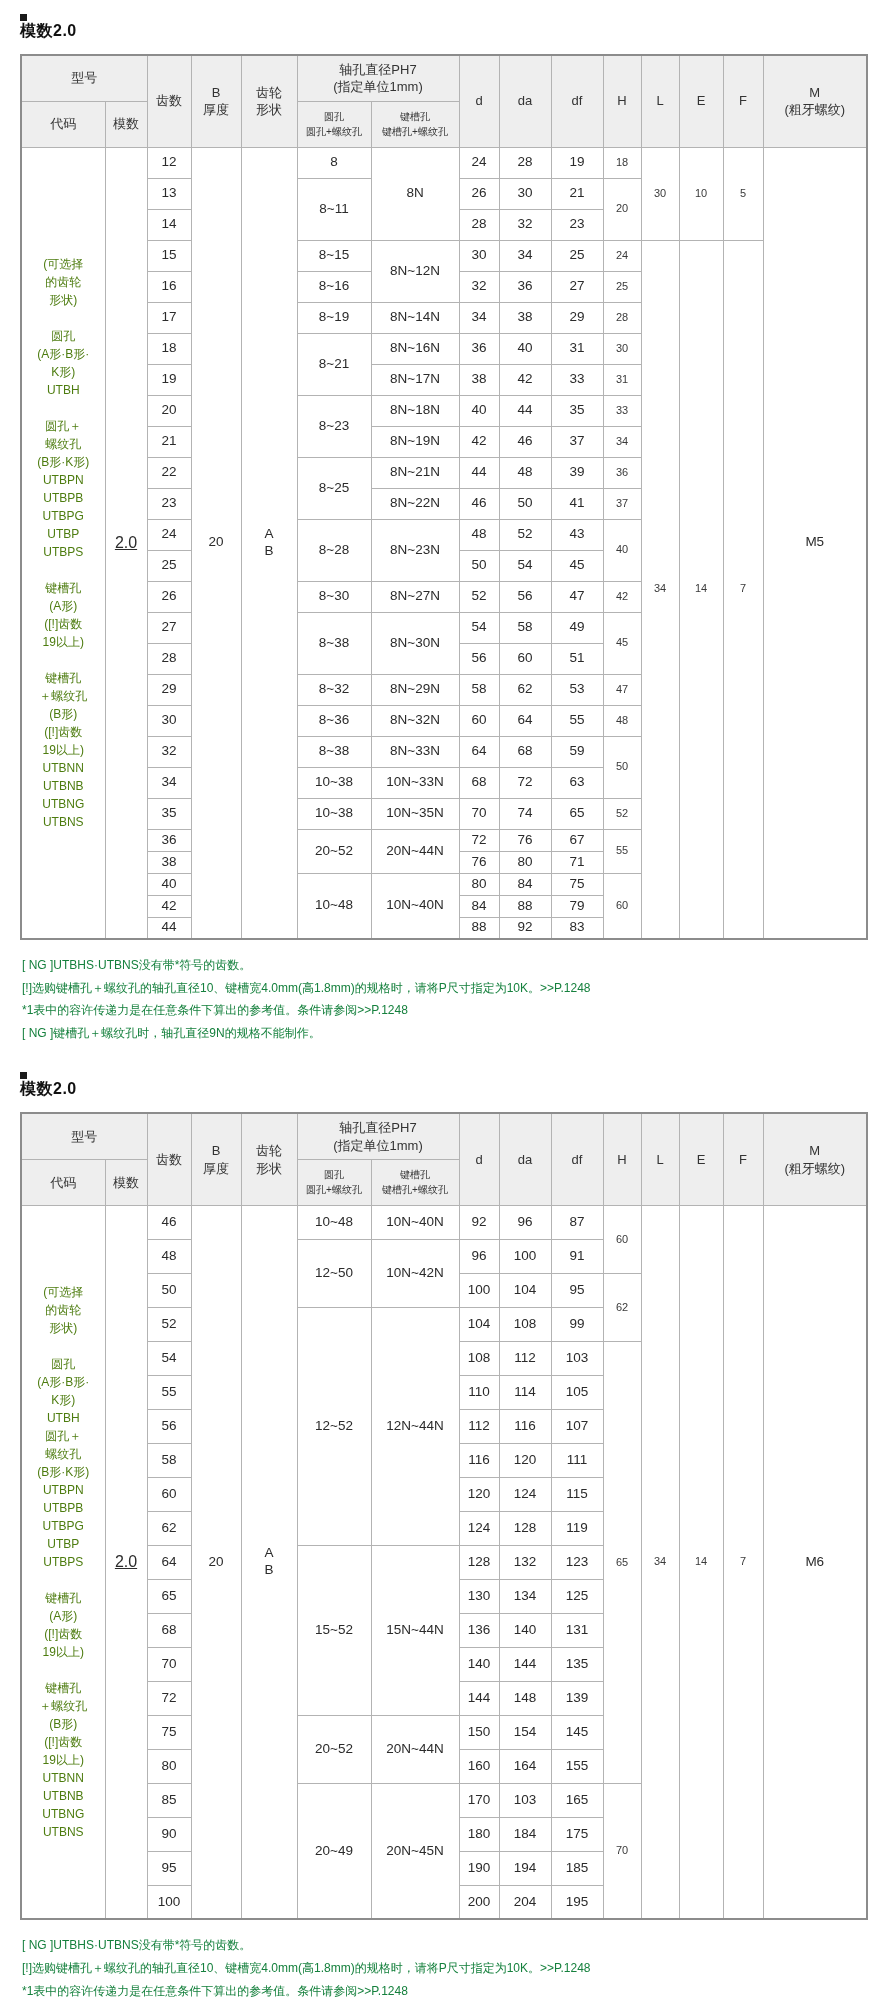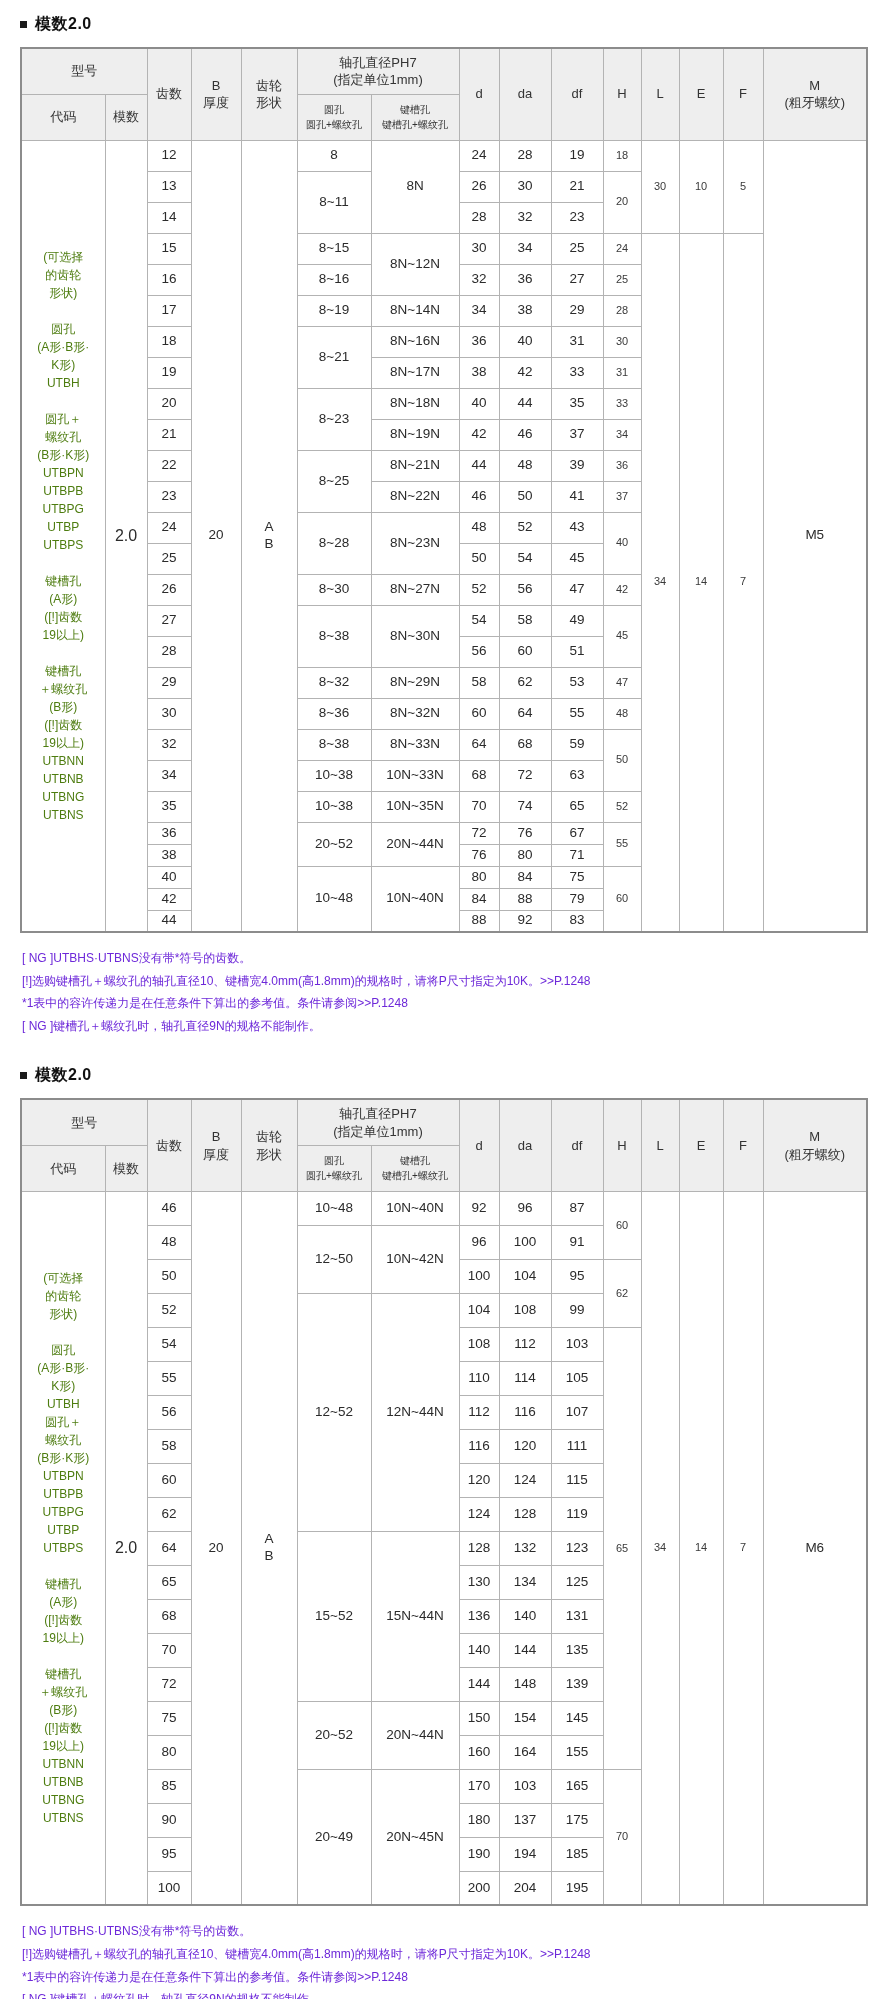--- a/index.html
+++ b/index.html
@@ -1,35 +1,35 @@
 <!DOCTYPE html>
 <html><head>
 <meta charset="utf-8">
 <style>
   html,body{margin:0;padding:0;background:#ffffff;}
   body{width:893px;min-height:1999px;font-family:"Liberation Sans","DejaVu Sans",sans-serif;color:#333;}
   .wrap{padding:6px 20px 10px 20px;}
-  .title-row{display:flex;align-items:center;margin:8px 0 12px 0;}
+  .title-row{display:flex;align-items:flex-start;margin:8px 0 12px 0;flex-direction:column;}
   .sec2 .title-row{margin-top:30px;}
   .bullet{width:7px;height:7px;background:#1a1a1a;display:inline-block;margin-right:8px;}
   .title-text{font-size:16px;font-weight:bold;color:#111;letter-spacing:0.5px;}
   table.tbl{border-collapse:collapse;width:846px;table-layout:fixed;border:2px solid #8c8c8c;padding-left:12px;}
   .tbl th,.tbl td{border:1px solid #b3b3b3;text-align:center;vertical-align:middle;padding:1px 2px;white-space:pre-line;overflow:hidden;}
   .tbl th{background:#eeeeee;font-weight:normal;font-size:13px;color:#333;line-height:1.35;}
   .tbl th.sub{font-size:10px;line-height:1.5;}
   .tbl td{font-size:13.5px;color:#2b2b2b;background:#fff;line-height:1.25;}
   thead tr{height:46px;}
   .tbl1 tbody tr{height:31px;}
   .tbl1 tbody tr.s{height:22px;}
   .tbl2 tbody tr{height:34px;}
   td.code{font-size:12px;line-height:1.5;color:#4d7c0f;padding:6px 1px;}
-  td.mod{font-size:16px;}
+  td.mod{font-size:16px;text-decoration:underline;}
   td.sm{font-size:11px;color:#3a3a3a;}
   .notes{margin:16px 0 0 2px;}
-  .notes p{margin:0 0 4px 0;font-size:12px;line-height:1.55;color:#6d28d9;}
+  .notes p{margin:0 0 4px 0;font-size:12px;line-height:1.55;color:#15803d;}
 </style>
 </head>
 <body>
 
 <div class="wrap">
 
   <div class="sec sec1">
     <div class="title-row">
       <span class="bullet"></span>
       <span class="title-text">模数2.0</span>
@@ -566,21 +566,21 @@
             <td rowspan="4">20~49</td>
             <td rowspan="4">20N~45N</td>
             <td>170</td>
             <td>103</td>
             <td>165</td>
             <td rowspan="4" class="sm">70</td>
           </tr>
           <tr>
             <td>90</td>
             <td>180</td>
-            <td>137</td>
+            <td>184</td>
             <td>175</td>
           </tr>
           <tr>
             <td>95</td>
             <td>190</td>
             <td>194</td>
             <td>185</td>
           </tr>
           <tr>
             <td>100</td>

